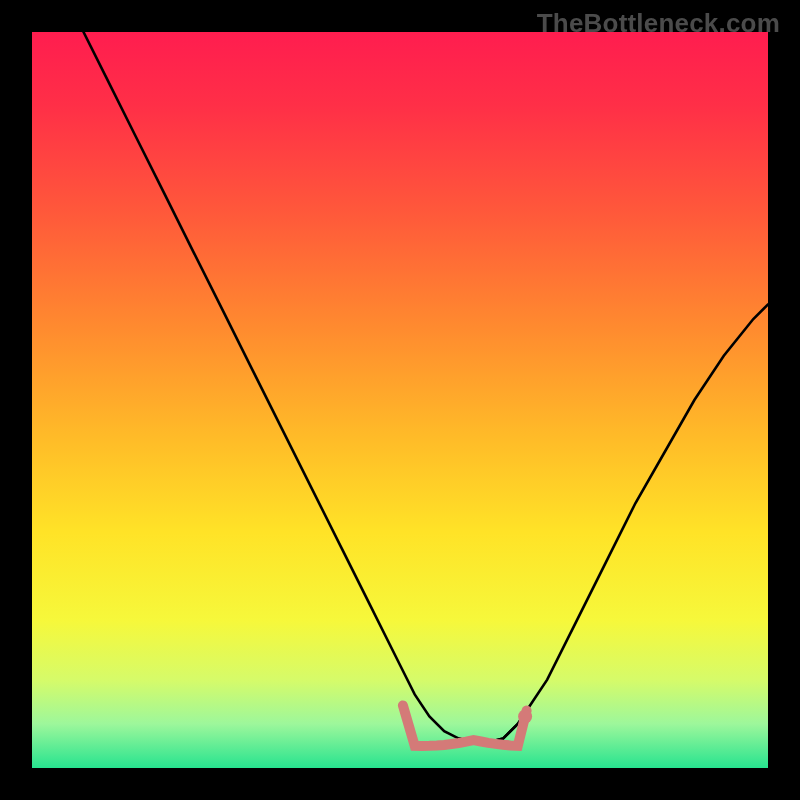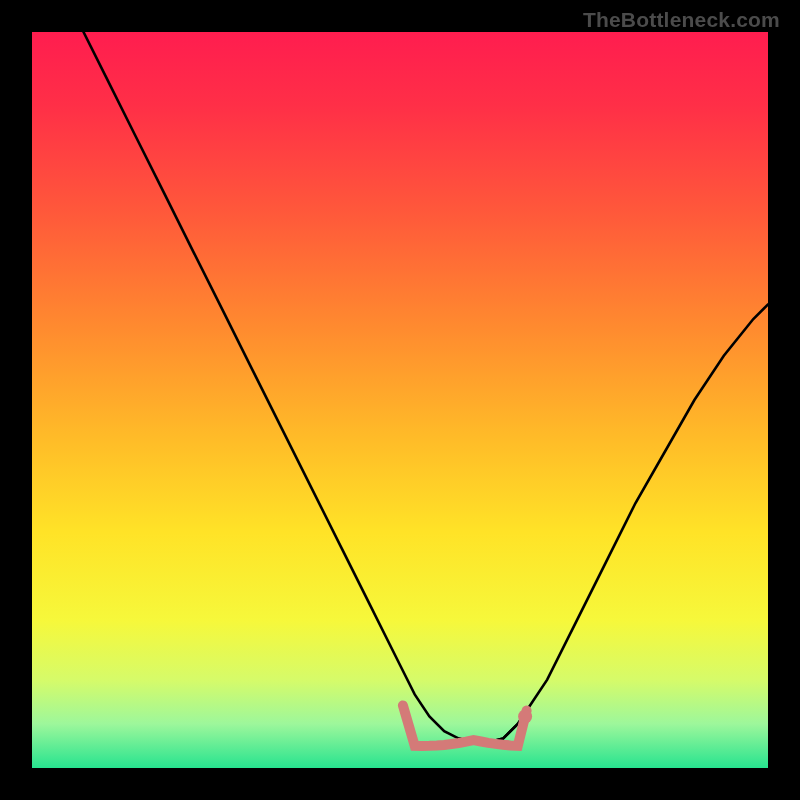--- a/index.html
+++ b/index.html
@@ -28,21 +28,21 @@
   .plot-area svg {
     display: block;
     width: 100%;
     height: 100%;
   }
   .watermark {
     position: absolute;
     top: 8px;
     right: 20px;
     color: #4b4b4b;
-    font-size: 21px;
+    font-size: 26px;
     font-weight: 700;
     letter-spacing: 0.2px;
     user-select: none;
   }
 </style>
 </head>
 <body>
 
 <div class="frame">
   <div class="plot-area">

